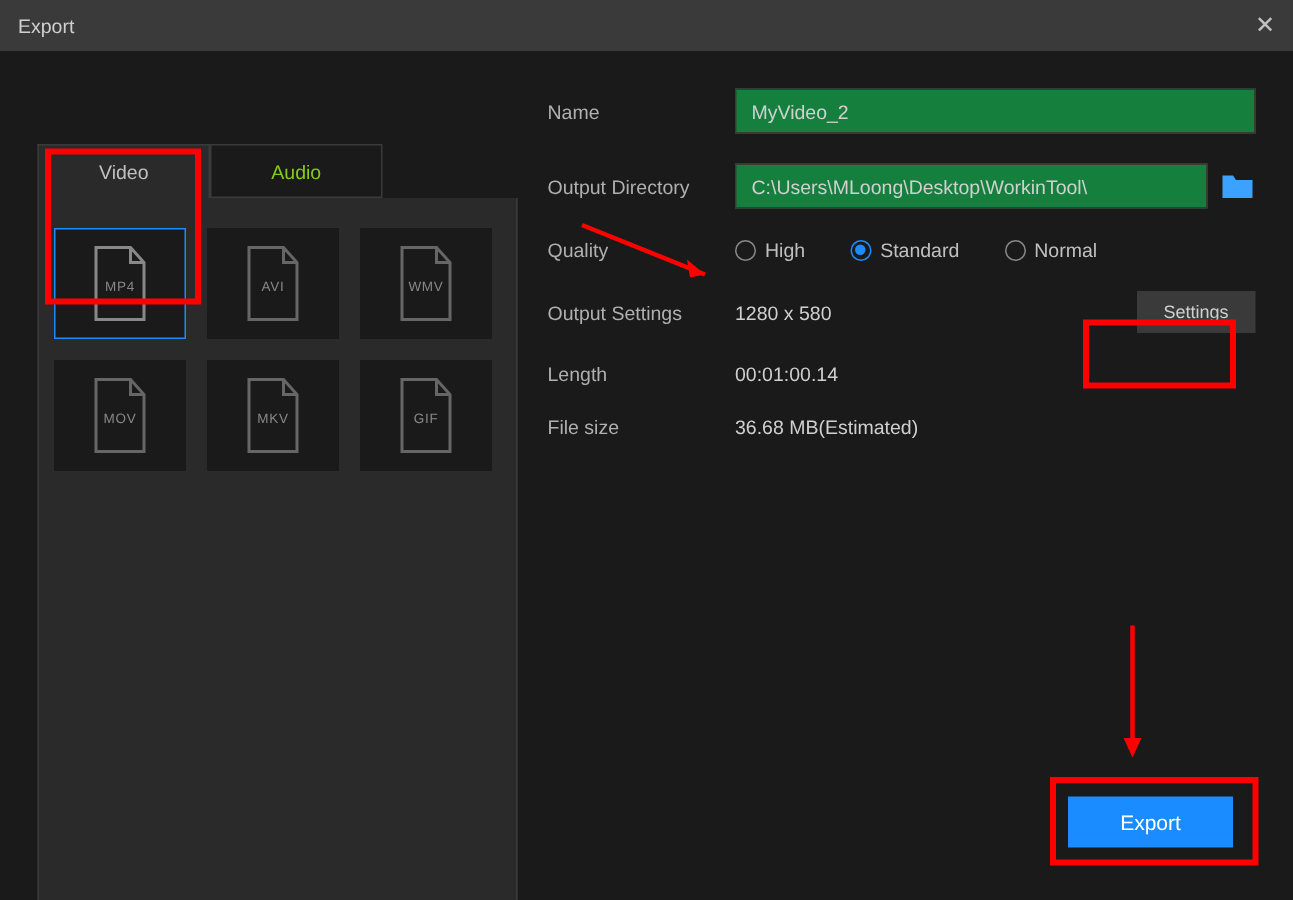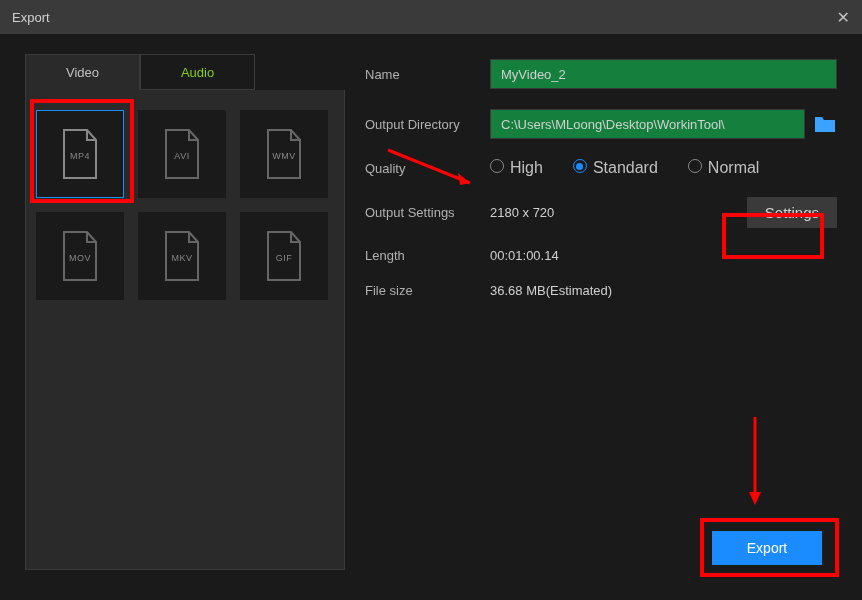--- a/index.html
+++ b/index.html
@@ -34,20 +34,21 @@
     .content {
       display: flex;
       padding: 20px 25px;
       gap: 20px;
     }
     .left-panel {
       width: 320px;
     }
     .tabs {
       display: flex;
+      margin-top: 42px;
     }
     .tab {
       width: 115px;
       height: 36px;
       display: flex;
       align-items: center;
       justify-content: center;
       font-size: 13px;
       cursor: pointer;
       border: 1px solid transparent;
@@ -68,21 +69,21 @@
       border-top: none;
       padding: 20px 10px;
       height: 480px;
       display: flex;
       flex-wrap: wrap;
       align-content: flex-start;
       gap: 14px;
     }
     .format-item {
       width: 88px;
-      height: 88px;
+      height: 74px;
       background: #1a1a1a;
       border: 1px solid #1a1a1a;
       display: flex;
       align-items: center;
       justify-content: center;
       cursor: pointer;
       position: relative;
     }
     .format-item.selected {
       border: 1px solid #1a8cff;
@@ -141,23 +142,24 @@
       height: 20px;
       cursor: pointer;
     }
     .radio-group {
       display: flex;
       gap: 30px;
       align-items: center;
     }
     .radio-item {
       display: flex;
+      align-items: center;
       gap: 6px;
       cursor: pointer;
-      font-size: 16px;
+      font-size: 13px;
     }
     .radio-circle {
       width: 14px;
       height: 14px;
       border-radius: 50%;
       border: 1.5px solid #888;
       display: flex;
       align-items: center;
       justify-content: center;
     }
@@ -173,21 +175,21 @@
     .form-value {
       font-size: 13px;
       color: #d0d0d0;
     }
     .settings-btn {
       margin-left: auto;
       background: #3a3a3a;
       border: none;
       color: #d0d0d0;
       padding: 7px 18px;
-      font-size: 15px;
+      font-size: 12px;
       cursor: pointer;
     }
     .export-btn {
       position: absolute;
       bottom: 35px;
       right: 40px;
       width: 110px;
       height: 34px;
       background: #1a8cff;
       border: none;
@@ -300,21 +302,21 @@
           <span>Standard</span>
         </div>
         <div class="radio-item">
           <div class="radio-circle"></div>
           <span>Normal</span>
         </div>
       </div>
     </div>
     <div class="form-row">
       <div class="form-label">Output Settings</div>
-      <span class="form-value">2180 x 720</span>
+      <span class="form-value">1280 x 580</span>
       <button class="settings-btn">Settings</button>
     </div>
     <div class="form-row">
       <div class="form-label">Length</div>
       <span class="form-value">00:01:00.14</span>
     </div>
     <div class="form-row">
       <div class="form-label">File size</div>
       <span class="form-value">36.68 MB(Estimated)</span>
     </div>

